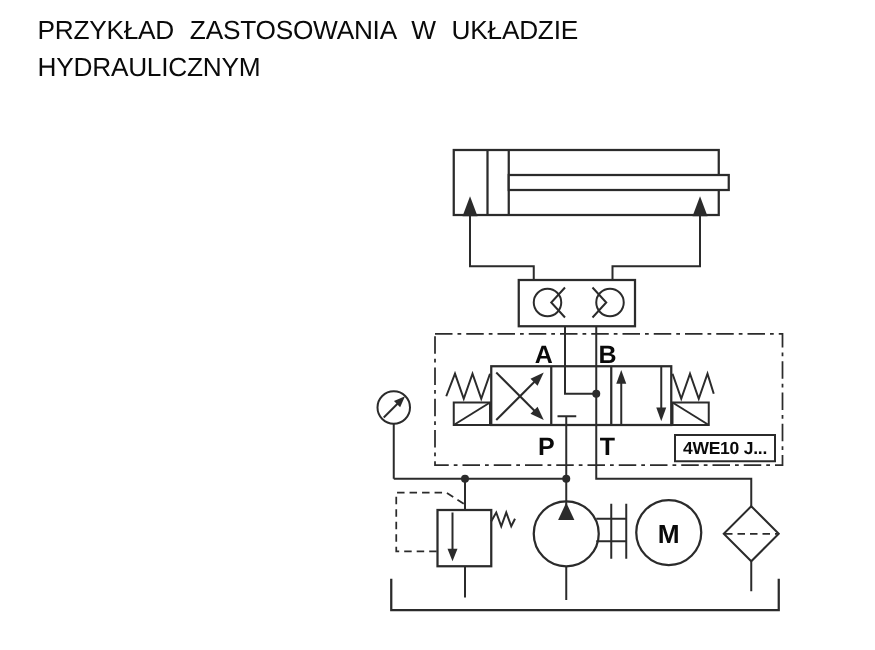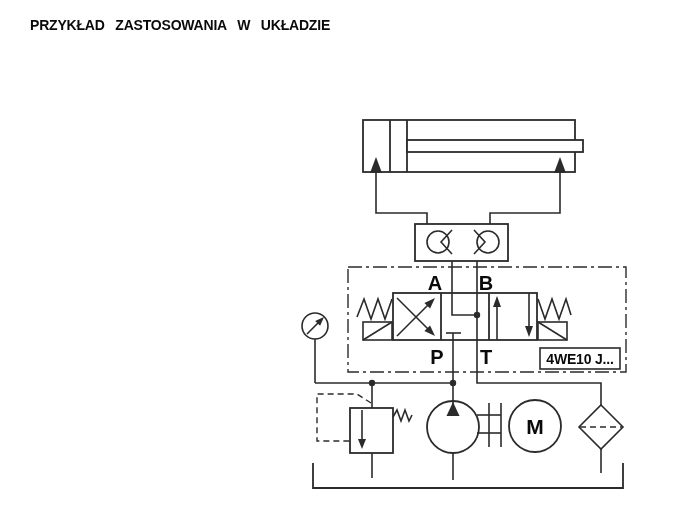--- a/index.html
+++ b/index.html
@@ -11,22 +11,22 @@
   .page{
     position:relative;
     width:700px;height:520px;
     background:var(--bg);
     overflow:hidden;
     font-family:"Liberation Sans", sans-serif;
   }
   .title{
     position:absolute;left:30px;top:10px;
     color:var(--ink);
-    font-weight:bold;
-    font-size:14px;
+    font-weight:normal;
+    font-size:21px;
     line-height:30px;
     letter-spacing:-0.2px;
     word-spacing:7px;
   }
   .title .t2{word-spacing:0;}
   svg{position:absolute;left:0;top:0;}
   .ln{stroke:var(--line);stroke-width:1.6;fill:none;}
   .ln2{stroke:var(--line);stroke-width:1.8;fill:none;}
   .fillDark{fill:var(--line);stroke:none;}
   .dashdot{stroke:var(--line);stroke-width:1.4;fill:none;stroke-dasharray:14 4 3 4;}
@@ -36,20 +36,21 @@
   .tag{font-family:"Liberation Sans", sans-serif;font-weight:bold;fill:var(--ink);font-size:14px;text-anchor:middle;letter-spacing:-0.2px;}
   .mlbl{font-family:"Liberation Sans", sans-serif;font-weight:bold;fill:var(--ink);font-size:21px;text-anchor:middle;}
 </style>
 </head>
 <body>
 
 <div class="page">
 
   <div class="title">
     <div class="t1">PRZYKŁAD ZASTOSOWANIA W UKŁADZIE</div>
+    <div class="t2">HYDRAULICZNYM</div>
   </div>
 
   <svg width="700" height="520" viewBox="0 0 700 520">
 
     <g>
       <rect class="ln2" x="363" y="120" width="212" height="52"></rect>
       <line class="ln2" x1="390" y1="120" x2="390" y2="172"></line>
       <line class="ln2" x1="407" y1="120" x2="407" y2="172"></line>
       <rect class="whitefill" x="407" y="140" width="176" height="12"></rect>
       <polygon class="fillDark" points="0,0 -16,6 -16,-6" transform="translate(376,157) rotate(-90)"></polygon>

